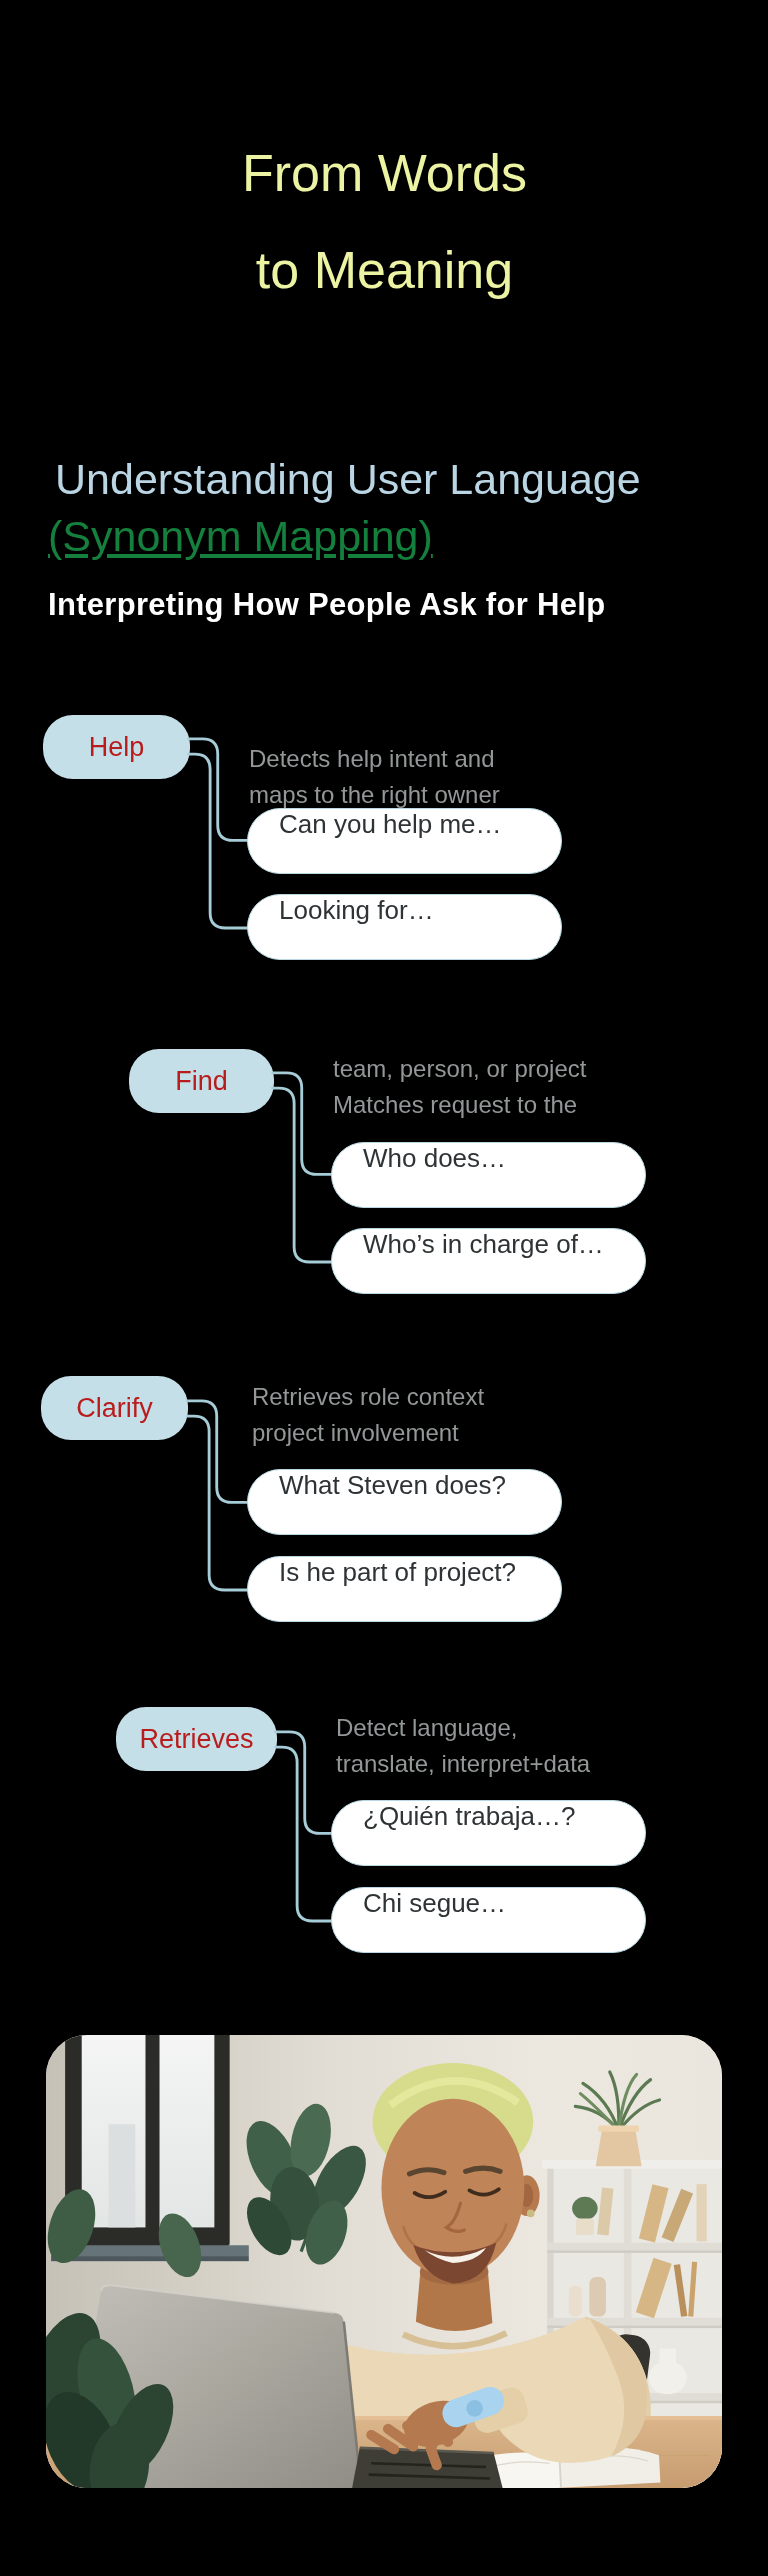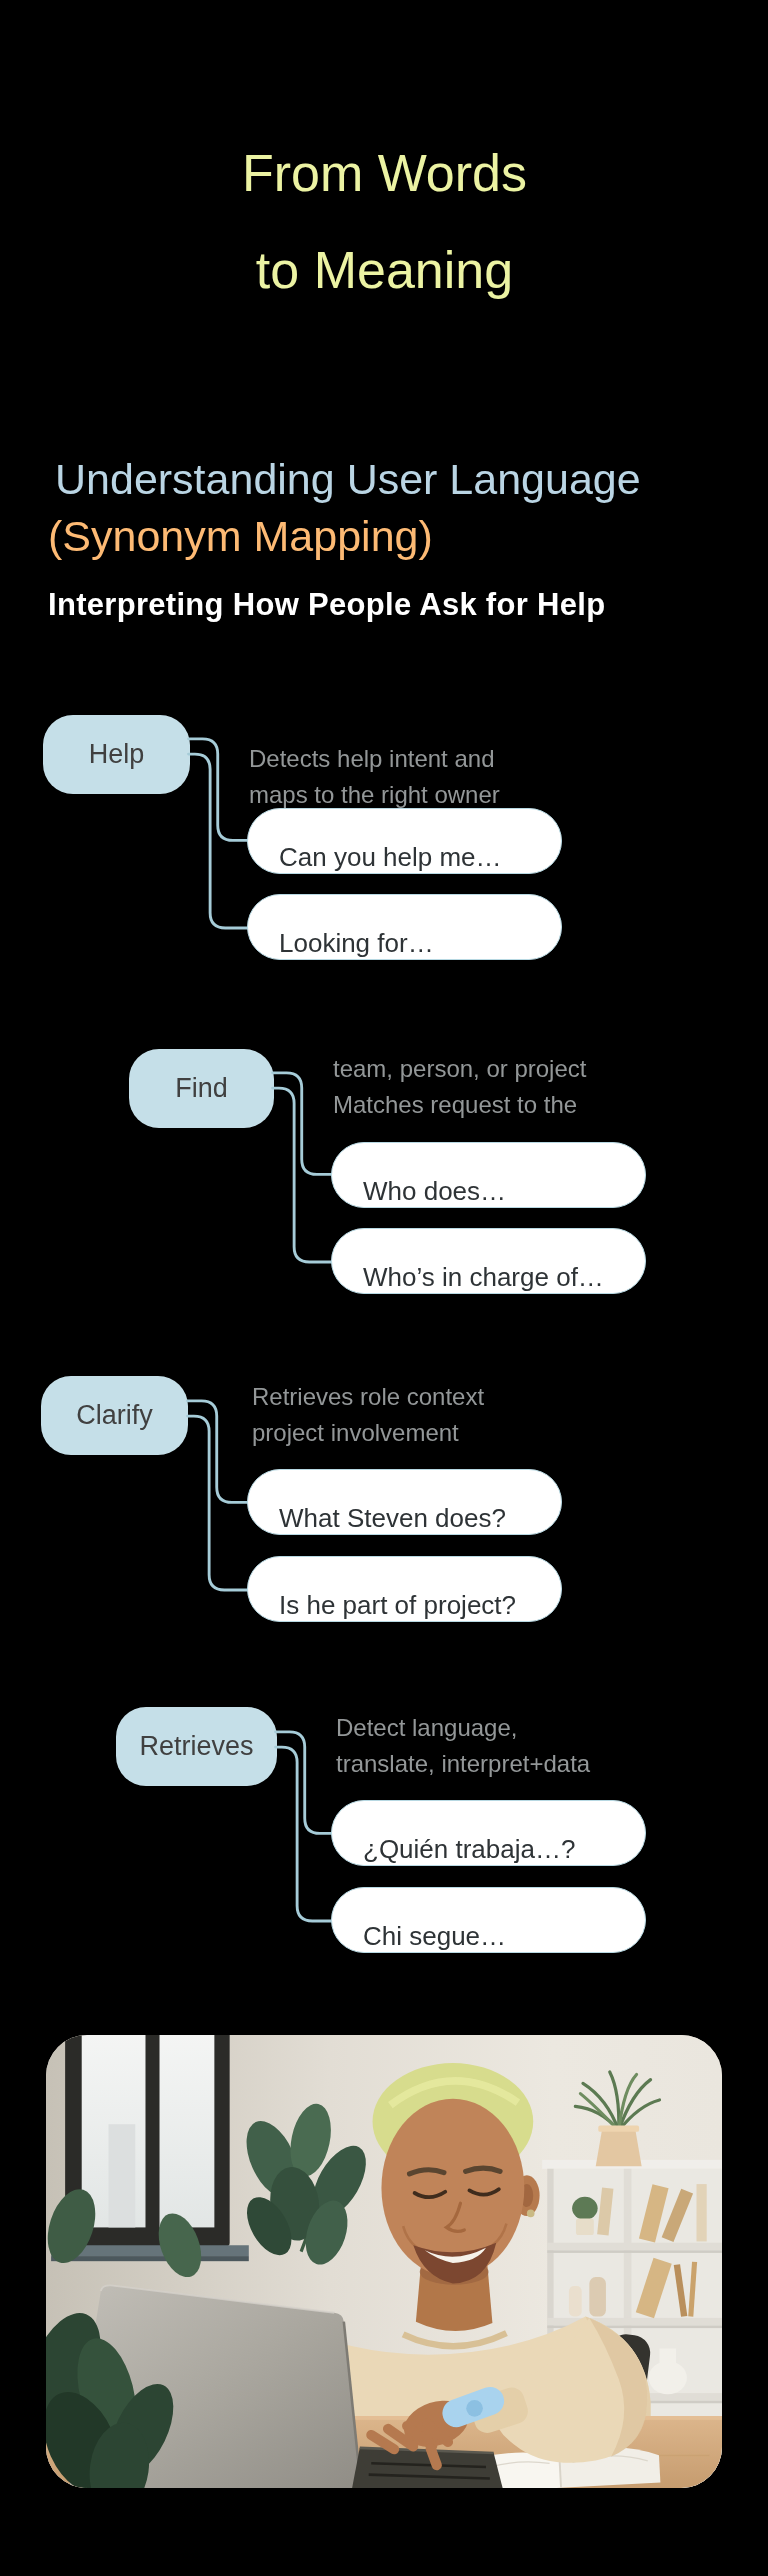--- a/index.html
+++ b/index.html
@@ -4,32 +4,32 @@
 <style>
   html,body{margin:0;padding:0;background:#000;}
   .canvas{position:relative;width:769px;height:2576px;background:#000;overflow:hidden;
           font-family:"Liberation Sans",sans-serif;}
 
   
   .title{position:absolute;left:0;top:125px;width:769px;text-align:center;
          font-size:52px;line-height:97px;font-weight:400;color:#ecf3a3;}
   .subtitle{position:absolute;left:48px;top:451px;font-size:43px;line-height:57px;font-weight:400;}
   .subtitle .sub1{color:#bad5e4;margin-left:7px;}
-  .subtitle .sub2{color:#fdba74;}
+  .subtitle .sub2{color:#15803d;text-decoration:underline;}
   .tagline{position:absolute;left:48px;top:587px;font-size:31px;font-weight:700;color:#ffffff;
            letter-spacing:0.3px;}
 
   
-  .pill{position:absolute;height:79px;background:#c5dfe8;border-radius:30px;
+  .pill{position:absolute;height:64px;background:#c5dfe8;border-radius:30px;
         display:flex;align-items:center;justify-content:center;
-        font-size:27px;color:#404040;}
+        font-size:27px;color:#b91c1c;}
   .desc{position:absolute;font-size:24px;line-height:36px;color:#939798;white-space:nowrap;}
   .bubble{position:absolute;width:315px;height:66px;background:#ffffff;
           border:1.9px solid #b7d8e2;border-radius:33px;box-sizing:border-box;
-          display:flex;align-items:flex-end;padding-left:31px;
+          display:flex;align-items:flex-start;padding-left:31px;
           font-size:26px;color:#2e3336;white-space:nowrap;}
   .connector{position:absolute;width:66px;height:199px;}
   .conn-path{stroke:#a6ccd8;stroke-width:4.5;stroke-linecap:round;fill:none;}
 
   
   .pill-s1{left:43px;top:715px;width:147px;}
   .conn-s1{left:186px;top:732px;}
   .desc-s1{left:249px;top:717px;margin-top:24px;}
   .b1-s1{left:247px;top:808px;}
   .b2-s1{left:247px;top:894px;}

